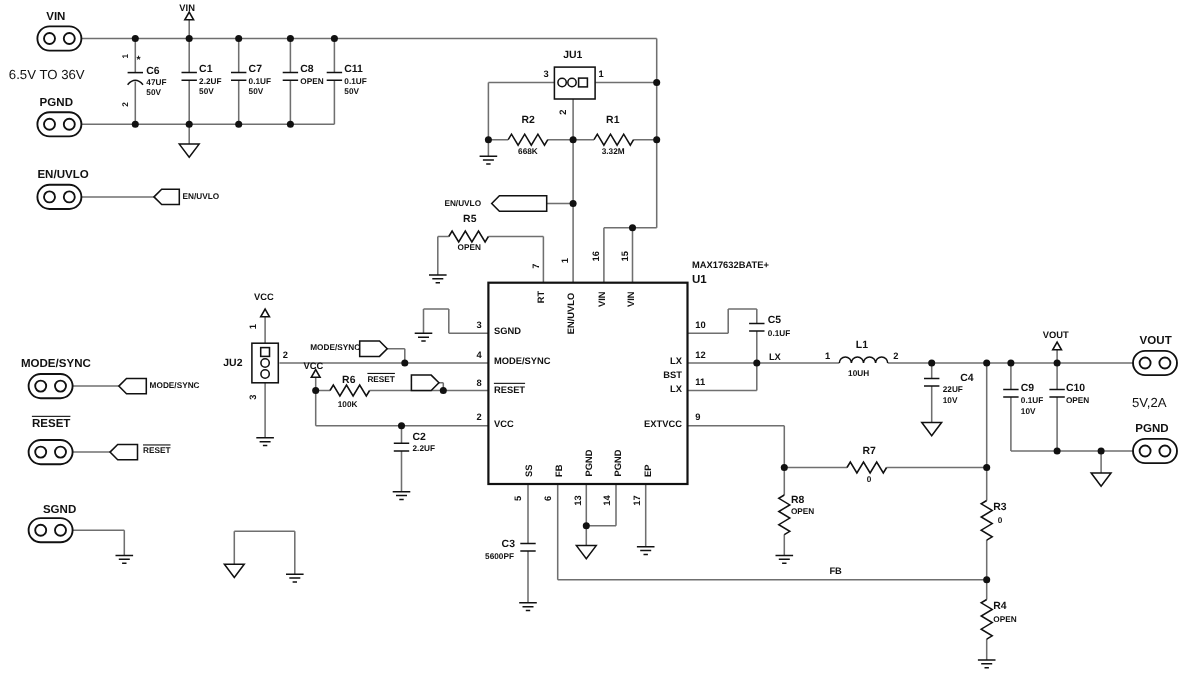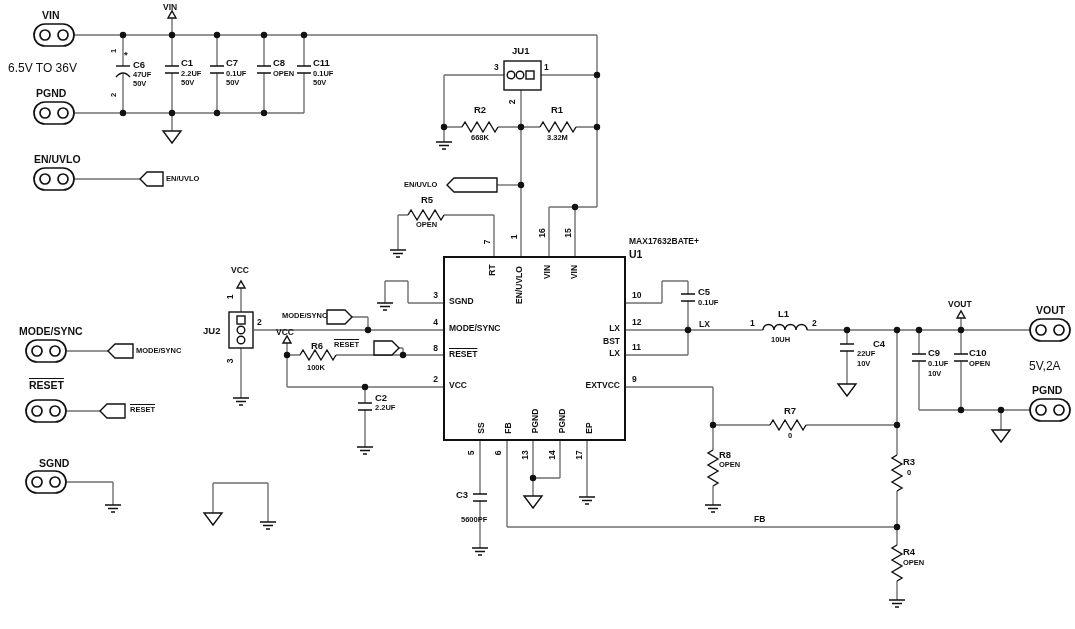--- a/index.html
+++ b/index.html
@@ -385,21 +385,21 @@
 <div class="rot f8" style="left:552px;top:455px;">14</div>
 <div class="rot f8" style="left:579px;top:455px;">17</div>
 
 <div class="rot f8" style="left:481px;top:428px;">SS</div>
 <div class="rot f8" style="left:508px;top:428px;">FB</div>
 <div class="rot f8" style="left:535px;top:421px;">PGND</div>
 <div class="rot f8" style="left:562px;top:421px;">PGND</div>
 <div class="rot f8" style="left:589px;top:428px;">EP</div>
 
 <div class="t f9" style="left:456px;top:490px;">C3</div>
-<div class="t f7" style="left:441px;top:516px;margin-left:20px;">5600PF</div>
+<div class="t f7" style="left:441px;top:502px;">5600PF</div>
 
 <div class="t f9" style="left:698px;top:287px;">C5</div>
 <div class="t f7" style="left:698px;top:299px;">0.1UF</div>
 <div class="t f8" style="left:699px;top:320px;">LX</div>
 <div class="t f8" style="left:750px;top:319px;">1</div>
 <div class="t f9" style="left:778px;top:309px;">L1</div>
 <div class="t f7" style="left:771px;top:336px;">10UH</div>
 <div class="t f8" style="left:812px;top:319px;">2</div>
 <div class="t f9" style="left:857px;top:339px;margin-left:16px;">C4</div>
 <div class="t f7" style="left:857px;top:350px;">22UF</div>

